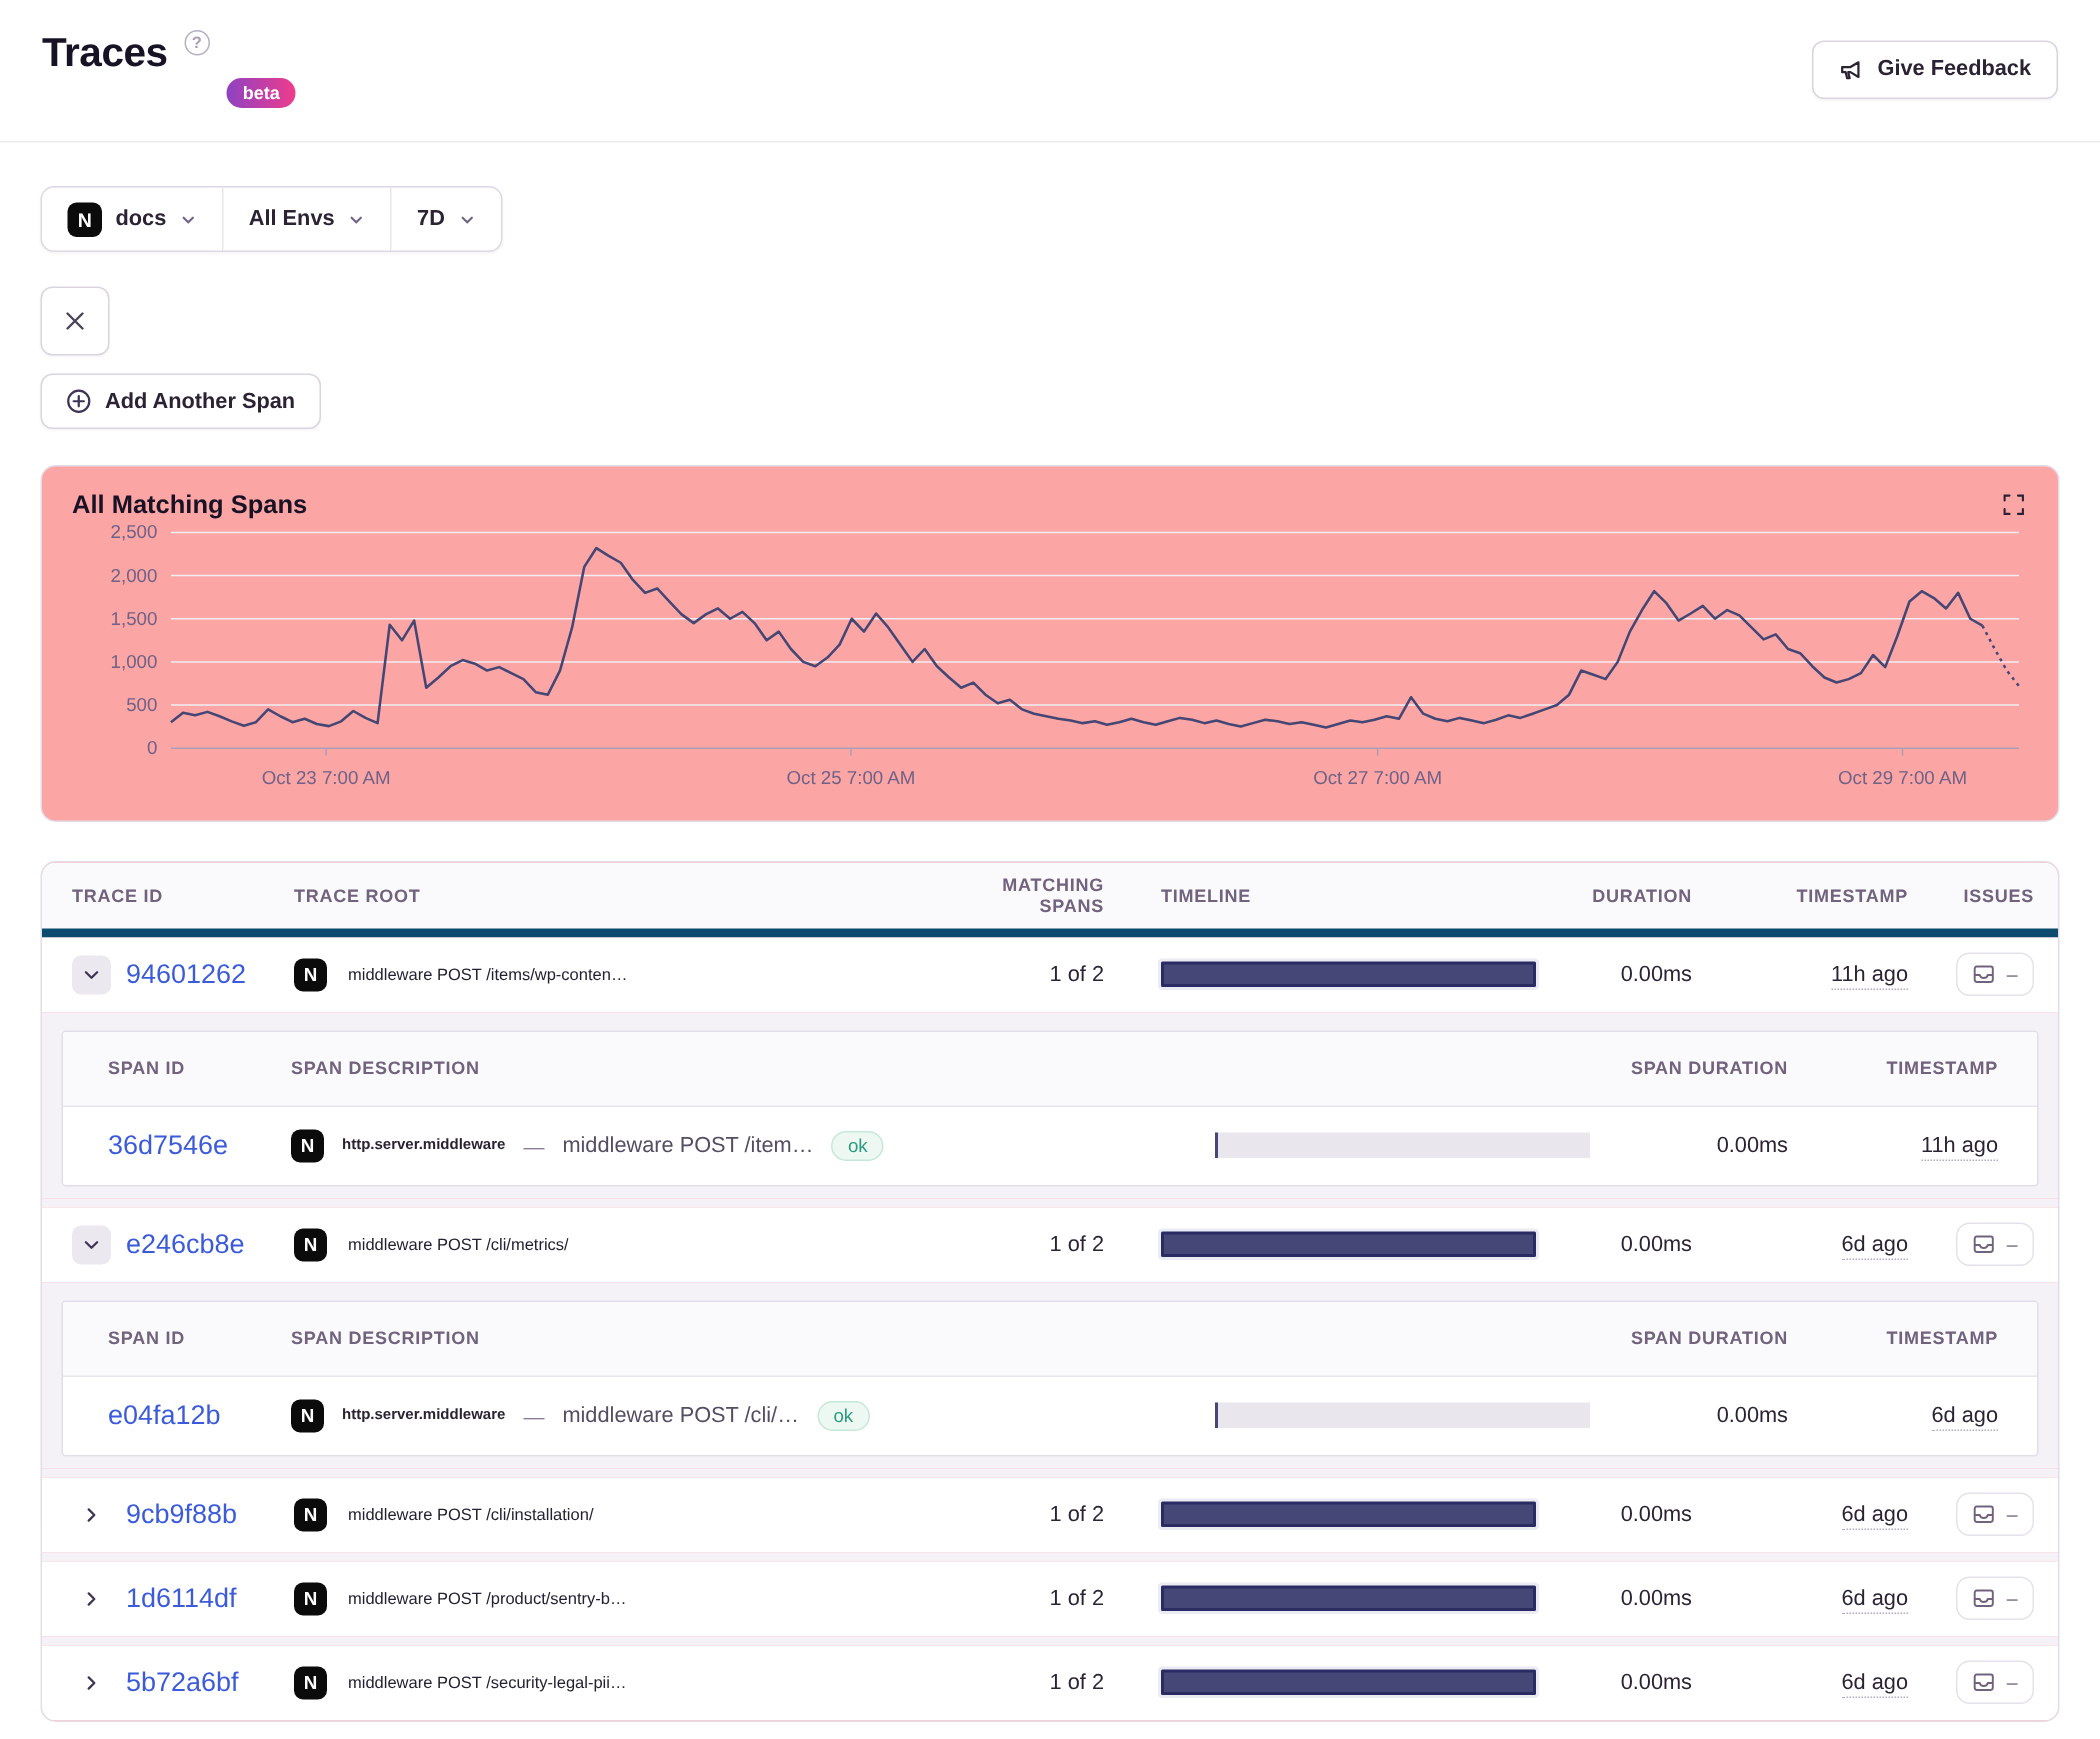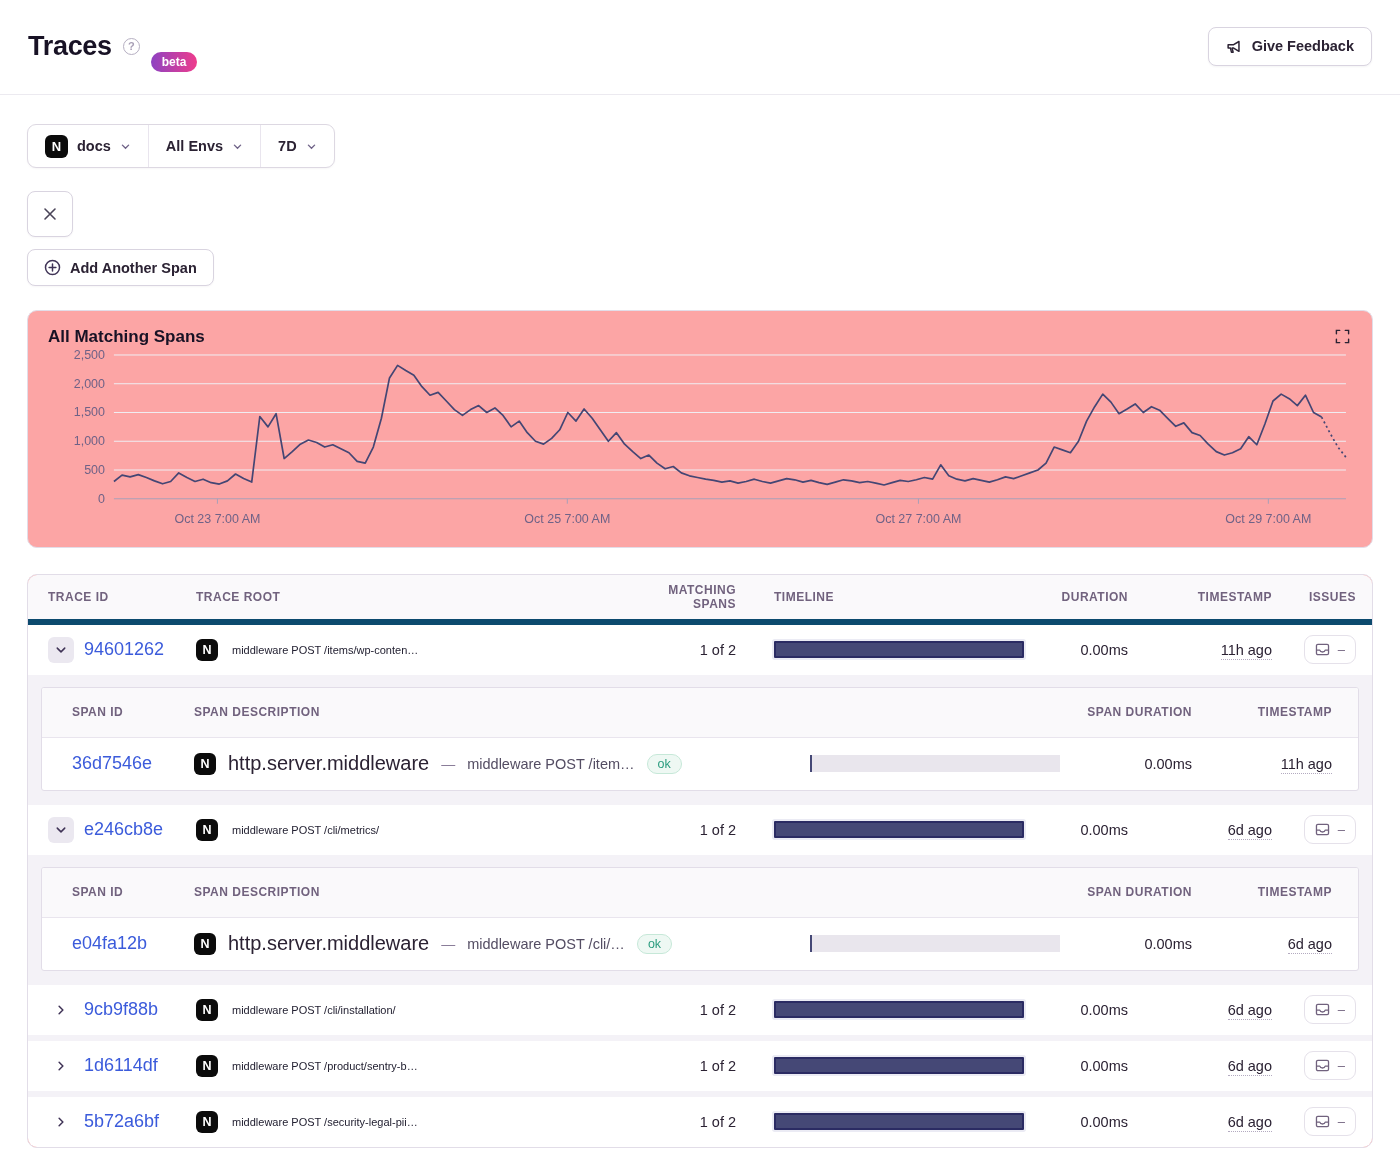--- a/index.html
+++ b/index.html
@@ -5,21 +5,21 @@
   * { box-sizing: border-box; }
   html,body { margin:0; padding:0; }
   body {
     width:1400px; height:1159px; overflow:hidden;
     background:#ffffff; color:#2b2233;
     font-family:"Liberation Sans", sans-serif; font-size:14px;
   }
   
   .page-header { display:flex; justify-content:space-between; align-items:center;
     padding:20px 28px 22px; border-bottom:1px solid #eceaf0; }
-  .title-wrap { display:flex; align-items:center; gap:11px; }
+  .title-wrap { display:flex; align-items:flex-start; gap:11px; }
   .page-title { margin:0; font-size:27px; font-weight:700; color:#181225; letter-spacing:-0.3px; }
   .help-icon { width:17px; height:17px; border:1.5px solid #b6afc2; border-radius:50%;
     color:#a89fb6; font-size:11px; font-weight:700; display:flex; align-items:center; justify-content:center; }
   .beta-badge { color:#fff; font-size:12px; font-weight:700; padding:3px 11px; border-radius:20px; }
   .feedback-btn { display:flex; gap:9px; align-items:center; border:1px solid #d9d4e0; border-radius:8px;
     padding:10px 17px; font-weight:700; font-size:14.5px; background:#fff; color:#2b2233;
     box-shadow:0 1px 2px rgba(43,34,51,.05); cursor:pointer; }
   
   .main { padding:0 27px; }
   .filter-bar { display:inline-flex; margin-top:29px; border:1px solid #ddd8e2; border-radius:9px;
@@ -86,21 +86,21 @@
     border-radius:9px; padding:6px 10px; color:#71627e; background:#fff; cursor:pointer; font-size:13px; }
   .row-gap { height:6px; background:#f4f2f7; }
   
   .sub-wrap { background:#f4f2f7; padding:12px 13px 8px; }
   .sub-table { background:#fff; border:1px solid #e2dde8; border-radius:3px; overflow:hidden; }
   .grid-sub { display:grid; grid-template-columns:122px minmax(0,1fr) 292px 110px 140px;
     align-items:center; padding:0 26px 0 30px; }
   .sub-head { height:50px; background:#faf9fb; border-bottom:1px solid #e9e5ee; }
   .sub-row { height:52px; }
   .desc-cell { display:flex; align-items:center; gap:12px; min-width:0; padding-right:12px; }
-  .op { font-weight:400; color:#2b2233; white-space:nowrap; font-size:20px; }
+  .op { font-weight:700; color:#2b2233; white-space:nowrap; font-size:10px; }
   .sep { color:#8a7d99; }
   .desc { color:#544d63; white-space:nowrap; overflow:hidden; text-overflow:ellipsis; font-size:14.5px; }
   .ok-badge { color:#2b9c7f; background:#eef8f3; border:1px solid #c6e8d8; border-radius:12px;
     padding:2px 10px; font-size:12.5px; flex:none; }
   .sub-tl { padding-left:20px; }
 </style>
 </head>
 <body>
 
 <div class="page-header">

